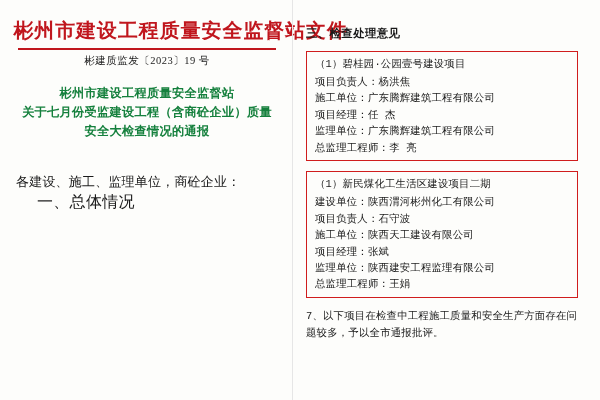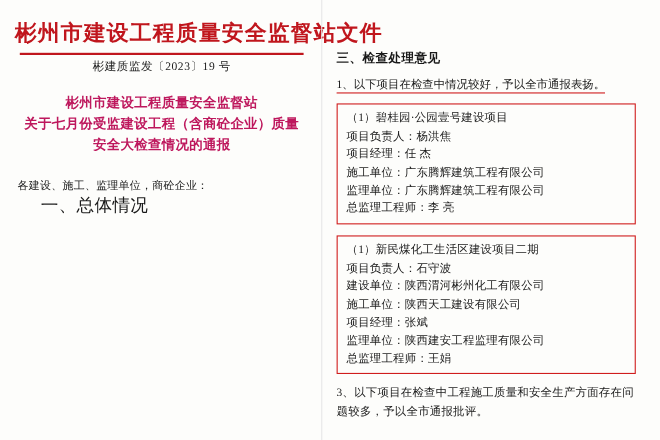--- a/index.html
+++ b/index.html
@@ -52,26 +52,26 @@
     font-size: 10.5px;
     letter-spacing: 0.5px;
     color: #1c1c1c;
   }
   .title-block {
     margin-top: 16px;
     text-align: center;
     font-weight: bold;
     font-size: 12.2px;
     line-height: 1.55;
-    color: #be185d;
+    color: #15803d;
     letter-spacing: 0.3px;
   }
   .addressee {
-    margin-top: 21px;
-    font-size: 10px;
+    margin-top: 31px;
+    font-size: 13px;
     line-height: 1.5;
     letter-spacing: 0.2px;
   }
   .body-para {
     margin-top: 6px;
     font-size: 10.4px;
     line-height: 1.68;
     text-align: justify;
     letter-spacing: 0.2px;
     text-indent: 21px;
@@ -80,23 +80,24 @@
     font-size: 16px;
     font-weight: normal;
     text-indent: 21px;
     letter-spacing: 0.3px;
   }
   
   .col-right {
     position: relative;
     width: 354px;
     height: 400px;
-    padding: 45px 22px 0 14px;
+    padding: 26px 22px 0 14px;
     box-sizing: border-box;
     font-size: 10.4px;
+    font-family: Liberation Mono, monospace;
   }
   .r-head {
     font-weight: bold;
     font-size: 11.4px;
     letter-spacing: 0.4px;
     margin-bottom: 10px;
   }
   .r-numbered {
     margin-bottom: 7px;
     line-height: 1.6;
@@ -164,63 +165,60 @@
 
     <div class="section-head">一、总体情况</div>
   </div>
 
   <div class="divider"></div>
 
   <div class="col-right">
 
     <div class="r-head">三、检查处理意见</div>
 
-    <div class="r-numbered">
-      <span class="u-red">1、以下项目在检查中情况较好，予以全市通报表扬。</span>
-    </div>
 
     <div class="boxed">
       <div class="boxed-title">（1）碧桂园·公园壹号建设项目</div>
 
       <div class="kv">
         <span class="k">项目负责人：</span><span class="v">杨洪焦</span>
       </div>
       <div class="kv">
+        <span class="k">施工单位：</span><span class="v">广东腾辉建筑工程有限公司</span>
+      </div>
+      <div class="kv">
         <span class="k">项目经理：</span><span class="v">任 杰</span>
-      </div>
-      <div class="kv">
-        <span class="k">施工单位：</span><span class="v">广东腾辉建筑工程有限公司</span>
       </div>
       <div class="kv">
         <span class="k">监理单位：</span><span class="v">广东腾辉建筑工程有限公司</span>
       </div>
       <div class="kv">
         <span class="k">总监理工程师：</span><span class="v">李 亮</span>
       </div>
     </div>
 
     <div class="boxed">
       <div class="boxed-title">（1）新民煤化工生活区建设项目二期</div>
 
       <div class="kv">
+        <span class="k">建设单位：</span><span class="v">陕西渭河彬州化工有限公司</span>
+      </div>
+      <div class="kv">
         <span class="k">项目负责人：</span><span class="v">石守波</span>
       </div>
       <div class="kv">
-        <span class="k">建设单位：</span><span class="v">陕西渭河彬州化工有限公司</span>
-      </div>
-      <div class="kv">
         <span class="k">施工单位：</span><span class="v">陕西天工建设有限公司</span>
       </div>
       <div class="kv">
         <span class="k">项目经理：</span><span class="v">张斌</span>
       </div>
       <div class="kv">
         <span class="k">监理单位：</span><span class="v">陕西建安工程监理有限公司</span>
       </div>
       <div class="kv">
         <span class="k">总监理工程师：</span><span class="v">王娟</span>
       </div>
     </div>
 
-    <div class="r-tail">3、以下项目在检查中工程施工质量和安全生产方面存在问题较多，予以全市通报批评。</div>
+    <div class="r-tail">7、以下项目在检查中工程施工质量和安全生产方面存在问题较多，予以全市通报批评。</div>
   </div>
 
 </div>
 
 </body></html>

